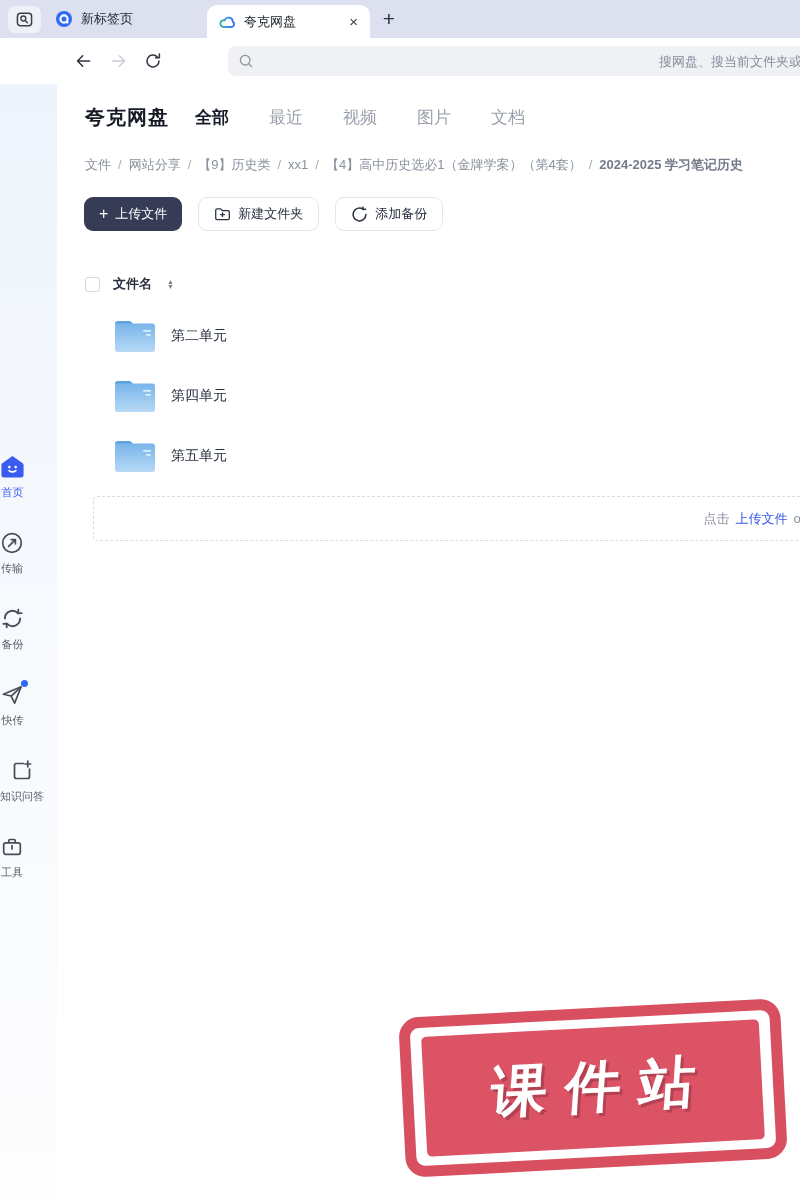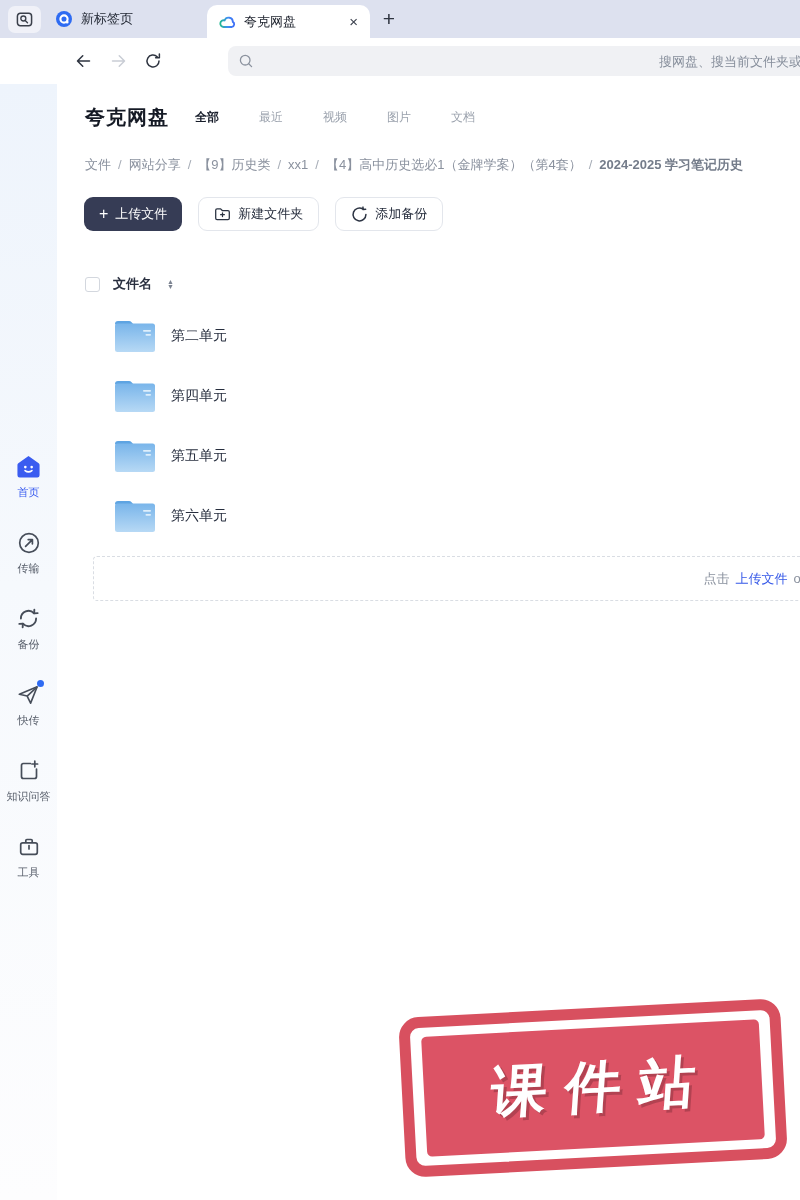--- a/index.html
+++ b/index.html
@@ -24,33 +24,33 @@
   .navbtn { width:20px; height:20px; display:flex; align-items:center; justify-content:center; }
   .searchbar { position:absolute; left:228px; right:-12px; top:8px; height:30px; background:#f0f1f4;
     border-radius:8px; display:flex; align-items:center; padding:0 10px; gap:6px; }
   .searchbar input { flex:1; border:none; outline:none; background:transparent; font-size:13px;
     color:#333; text-align:right; font-family:inherit; }
   .searchbar input::placeholder { color:#868e9b; }
 
   
   .sidebar { position:absolute; left:0; top:84px; bottom:0; width:57px;
     background:linear-gradient(180deg,#eef4fc 0%,#f6f9fd 45%,#fdfdfe 100%);
-    display:flex; flex-direction:column; align-items:center; padding-top:369px; }
+    display:flex; flex-direction:column; align-items:flex-start; padding-top:369px; }
   .side-item { display:flex; flex-direction:column; align-items:center; gap:5px; margin-bottom:29px;
     font-size:11px; color:#565d69; cursor:pointer; }
   .side-item.active { color:#3a5cf0; }
   .side-item .ic { height:27px; display:flex; align-items:center; position:relative; }
   .badge-dot { position:absolute; right:-3px; top:-1px; width:7px; height:7px; border-radius:50%;
     background:#2f6bf2; }
 
   
   .main { position:absolute; left:57px; top:84px; right:0; bottom:0; background:#fff; overflow:hidden; }
   .header-row { display:flex; align-items:center; padding:20px 0 0 28px; }
   .app-title { font-size:20px; font-weight:800; color:#151a25; letter-spacing:1px; }
-  .filter-tabs { display:flex; gap:40px; margin-left:26px; font-size:12px; color:#9ba2ad; }
+  .filter-tabs { display:flex; gap:40px; margin-left:26px; font-size:17px; color:#9ba2ad; }
   .filter-tabs .ftab { cursor:pointer; }
   .filter-tabs .ftab.active { color:#151b28; font-weight:700; }
 
   .breadcrumb { margin:25px 0 0 28px; font-size:13px; color:#8a919e; white-space:nowrap;
     overflow:hidden; }
   .breadcrumb .crumb { cursor:pointer; }
   .breadcrumb .sep { margin:0 7px; color:#a6acb6; }
   .breadcrumb .crumb.last { font-weight:700; color:#747c8a; }
 
   .actions { display:flex; gap:16px; margin:23px 0 0 27px; }
@@ -293,30 +293,20 @@
     <div class="row">
       <span class="checkbox"></span>
       <svg class="folder" width="44" height="38" viewBox="0 0 44 38">
         <path d="M2 7 q0-3 3-3 h11 q1.6 0 2.6 1.2 L20.5 7.5 H2 Z" fill="#5ea4e2"></path>
         <rect x="2" y="6.5" width="40" height="28.5" rx="2.5" fill="url(#fg)"></rect>
         <rect x="30" y="13" width="8" height="1.7" rx=".85" fill="#ddeefb"></rect>
         <rect x="32.5" y="17" width="5.5" height="1.7" rx=".85" fill="#ddeefb"></rect>
       </svg>
       <span class="fname">第五单元</span>
     </div>
-    <div class="row">
-      <span class="checkbox"></span>
-      <svg class="folder" width="44" height="38" viewBox="0 0 44 38">
-        <path d="M2 7 q0-3 3-3 h11 q1.6 0 2.6 1.2 L20.5 7.5 H2 Z" fill="#5ea4e2"></path>
-        <rect x="2" y="6.5" width="40" height="28.5" rx="2.5" fill="url(#fg)"></rect>
-        <rect x="30" y="13" width="8" height="1.7" rx=".85" fill="#ddeefb"></rect>
-        <rect x="32.5" y="17" width="5.5" height="1.7" rx=".85" fill="#ddeefb"></rect>
-      </svg>
-      <span class="fname">第六单元</span>
-    </div>
   </div>
 
   <div class="upload-zone">
     <span>点击</span>
     <span class="ulink">上传文件</span>
     <span>or</span>
   </div>
 
 </div>
 

